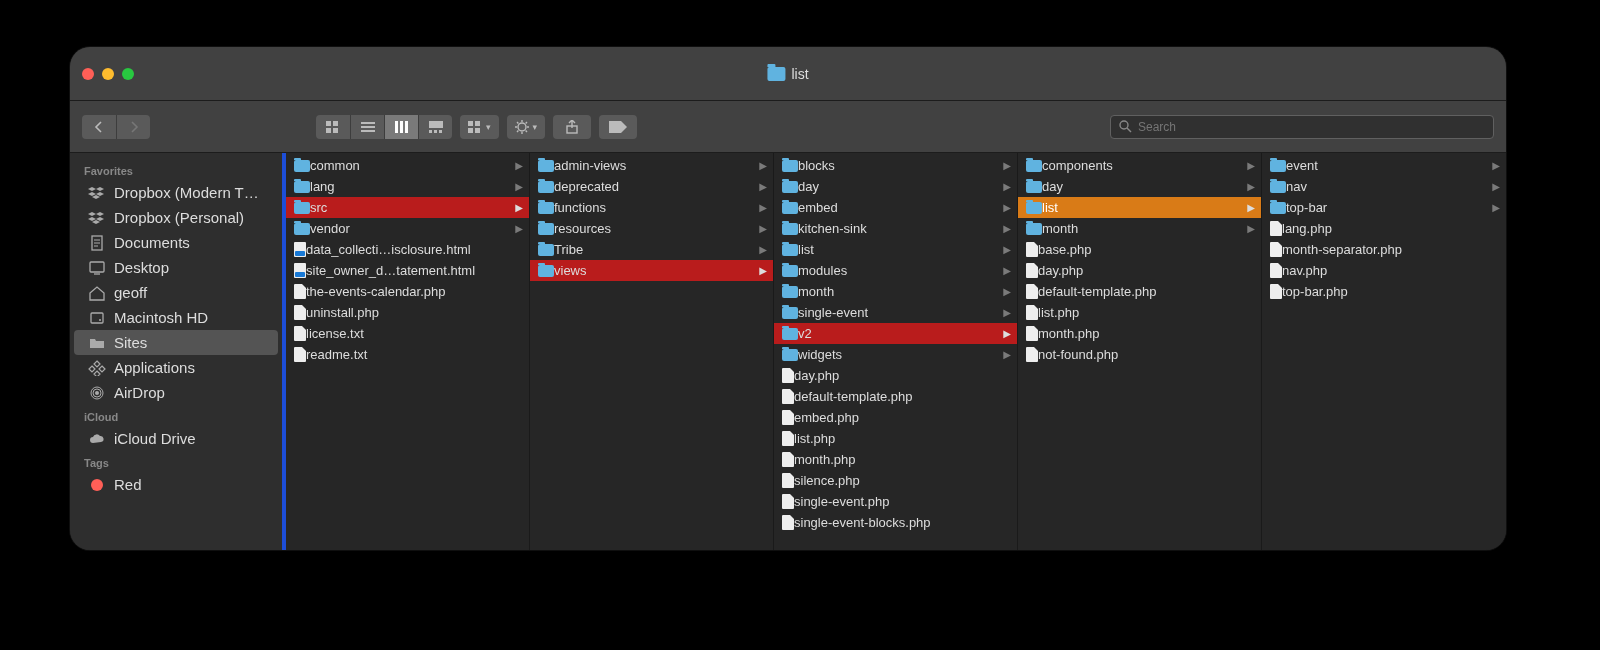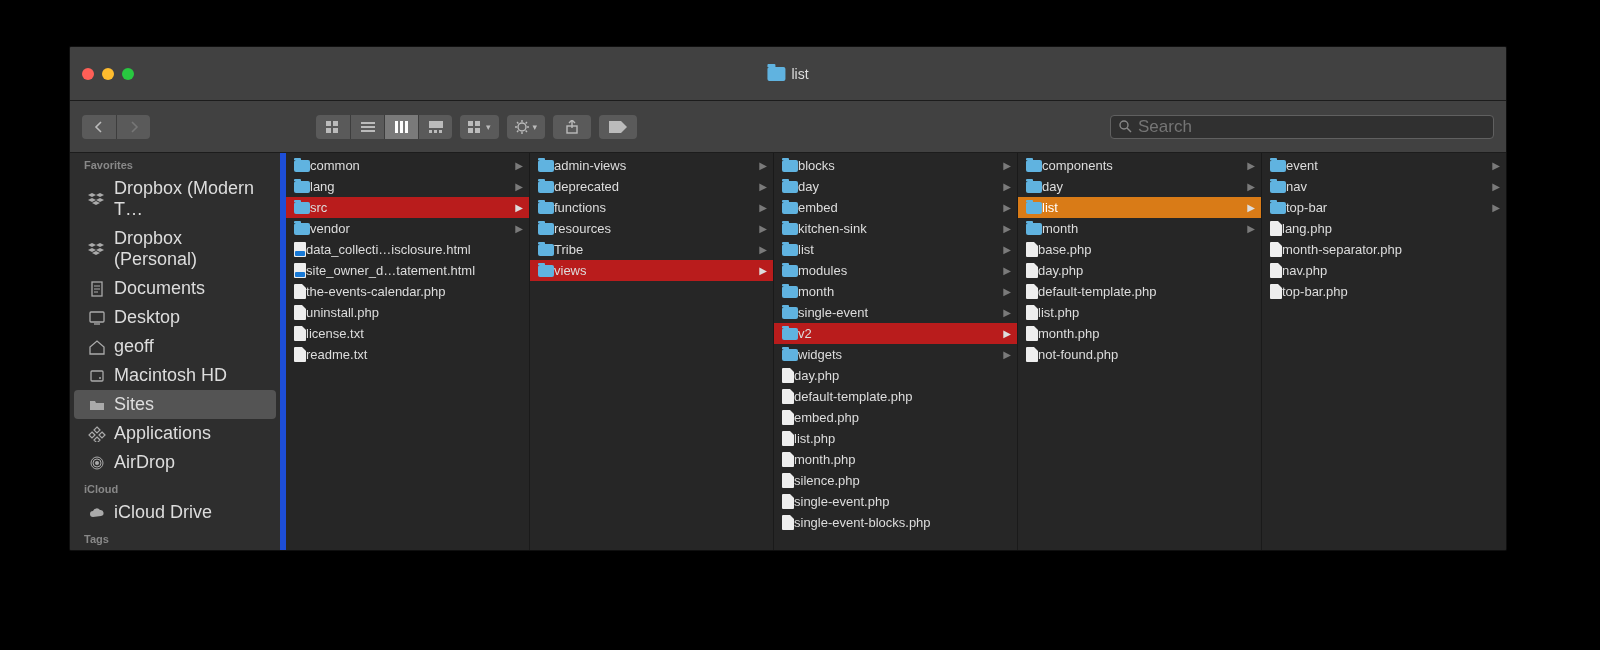--- a/index.html
+++ b/index.html
@@ -1,39 +1,39 @@
 <!DOCTYPE html>
 <html><head>
 <meta charset="utf-8">
 <style>
 * { margin: 0; padding: 0; box-sizing: border-box; font-family: -apple-system, "Helvetica Neue", Arial, sans-serif; }
 body { background: #000; width: 1600px; height: 650px; position: relative; }
-.window { position: absolute; left: 70px; top: 47px; width: 1436px; height: 503px; background: #2a2a2a; border-radius: 1px; overflow: hidden; display: flex; flex-direction: column; box-shadow: 0 0 0 1px rgba(255,255,255,.06); }
+.window { position: absolute; left: 70px; top: 47px; width: 1436px; height: 503px; background: #2a2a2a; border-radius: 20px; overflow: hidden; display: flex; flex-direction: column; box-shadow: 0 0 0 1px rgba(255,255,255,.06); }
 .titlebar { height: 54px; background: #414141; display: flex; align-items: center; padding: 0 12px; gap: 8px; border-bottom: 1px solid #1c1c1c; position: relative; }
 .traffic { display: flex; gap: 8px; }
 .tl { width: 12px; height: 12px; border-radius: 50%; }
 .tl.red { background: #ff5f57; }
 .tl.yellow { background: #febc2e; }
 .tl.green { background: #28c840; }
 .title-center { position: absolute; left: 50%; transform: translateX(-50%); display: flex; align-items: center; gap: 6px; color: #ddd; font-size: 14px; font-weight: 500; }
 .folder-glyph { width: 18px; height: 14px; background: #60b3e0; border-radius: 2px; position: relative; }
 .folder-glyph::before { content:""; position:absolute; top:-3px; left:0; width:8px; height:3px; background:#60b3e0; border-radius:1px 1px 0 0; }
 .toolbar { height: 52px; background: #414141; display: flex; align-items: center; padding: 0 12px; gap: 8px; border-bottom: 1px solid #1c1c1c; }
 .seggroup { display: flex; background: #5a5a5a; border-radius: 4px; overflow: hidden; }
 .seg { width: 34px; height: 24px; display: flex; align-items: center; justify-content: center; color: #bbb; cursor: pointer; }
 .seg.active { background: #7a7a7a; color: #fff; }
 .seg + .seg { border-left: 1px solid #3d3d3d; }
 .tb-btn { display:flex; align-items:center; justify-content:center; height:24px; min-width:38px; background:#5a5a5a; border-radius:4px; color:#bbb; padding:0 8px; cursor:pointer; }
 .spacer { flex: 1; }
 .search { display:flex; align-items:center; height:24px; width:384px; background:#303030; border:1px solid #606060; border-radius:4px; padding:0 8px; gap:6px; }
-.search input { flex:1; background:transparent; border:none; outline:none; color:#ccc; font-size:17px; }
+.search input { flex:1; background:transparent; border:none; outline:none; color:#ccc; font-size:12px; }
 .body { flex:1; display:flex; overflow:hidden; }
-.sidebar { width:216px; background:#2e2e2e; border-right:6px solid #1d4ed8; overflow-y:auto; }
+.sidebar { width:216px; background:#2e2e2e; border-right:4px solid #1d4ed8; padding-top:6px; overflow-y:auto; }
 .sb-header { color:#888; font-size:11px; font-weight:600; padding:6px 14px 3px; }
-.sb-item { display:flex; align-items:center; gap:8px; padding:4px 14px; color:#ddd; font-size:18px; cursor:pointer; border-radius:4px; margin:0 4px; }
+.sb-item { display:flex; align-items:center; gap:8px; padding:4px 14px; color:#ddd; font-size:15px; cursor:pointer; border-radius:4px; margin:0 4px; }
 .sb-item.selected { background:#545454;text-align:center; }
 .sb-icon { width:18px; height:16px; display:flex; align-items:center; justify-content:center; color:#aaa; }
 .tag-dot { width:12px; height:12px; border-radius:50%; }
 .columns { flex:1; display:flex; overflow-x:auto; background:#262626; }
 .col { width:244px; flex-shrink:0; border-right:1px solid #1a1a1a; overflow-y:auto; padding:2px 0; }
 .col:last-child { border-right:none; }
 .row { display:flex; align-items:center; padding:2px 6px 2px 8px; color:#ddd; font-size:13px; cursor:pointer; height:21px; }
 .row.selected { background:#b91c1c; }
 .row.highlighted { background:#d97b17; color:#fff; }
 .row .name { flex:1; white-space:nowrap; overflow:hidden; text-overflow:ellipsis; }

